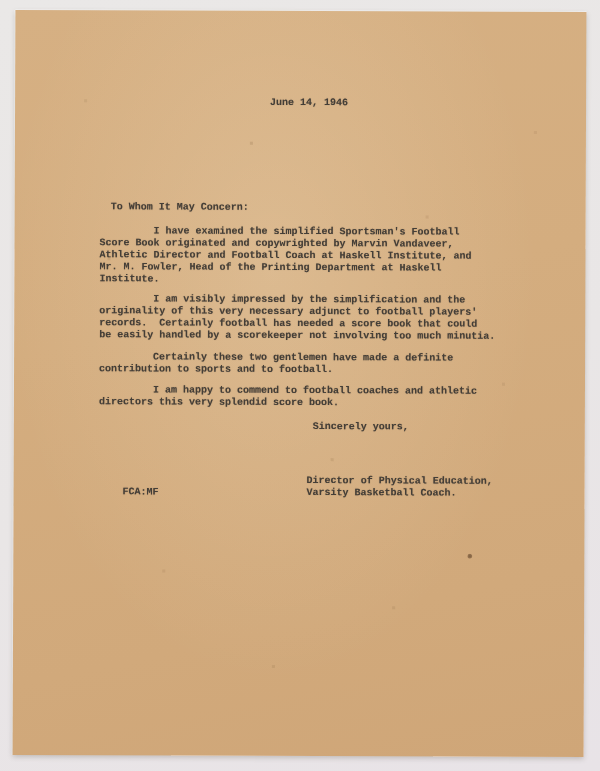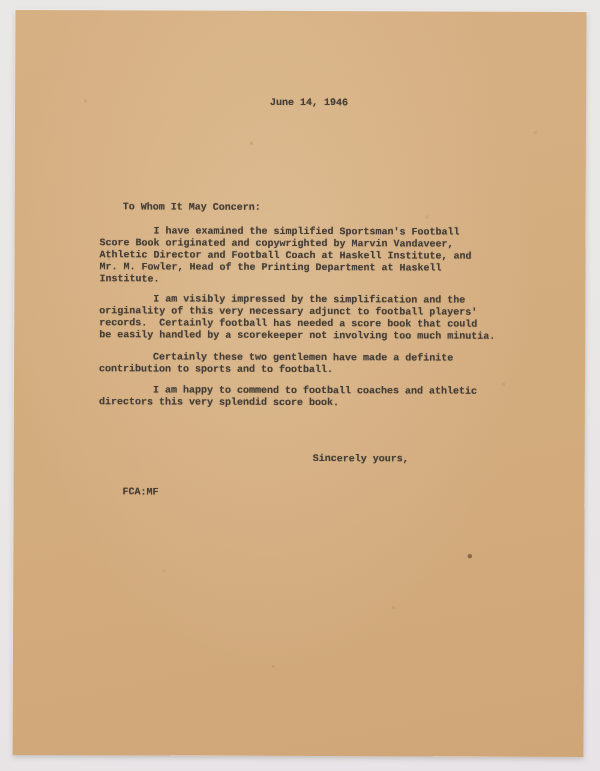--- a/index.html
+++ b/index.html
@@ -63,27 +63,27 @@
     position: absolute;
     color: #443e37;
     font-size: 10px;
     line-height: 12px;
     font-weight: bold;
     letter-spacing: 0;
     white-space: pre-wrap;
     text-shadow: 0 0 1px rgba(64,56,46,0.45);
   }
   .date-line      { left: 255px; top: 86px; }
-  .salutation     { left: 108px;  top: 191px; }
+  .salutation     { left: 96px;  top: 191px; }
   .para           { left: 85px;  width: 420px; text-indent: 54px; }
   .para-1         { top: 215px; }
   .para-2         { top: 283px; }
   .para-3         { top: 341px; }
   .para-4         { top: 374px; }
-  .closing        { left: 299px; top: 410px; margin-top: 32px; }
+  .closing        { left: 299px; top: 410px; }
   .signature      { left: 293px; top: 464px; }
   .initials       { left: 109px; top: 476px; }
 </style>
 </head>
 <body>
 
 <div class="scan-stage">
   <div class="paper">
 
     <div class="speckles"></div>
@@ -105,17 +105,19 @@
 be easily handled by a scorekeeper not involving too much minutia.</div>
 
     <div class="ink para para-3">Certainly these two gentlemen have made a definite
 contribution to sports and to football.</div>
 
     <div class="ink para para-4">I am happy to commend to football coaches and athletic
 directors this very splendid score book.</div>
 
     <div class="ink closing">Sincerely yours,</div>
 
+    <div class="ink signature">Director of Physical Education,
+Varsity Basketball Coach.</div>
 
     <div class="ink initials">FCA:MF</div>
 
   </div>
 </div>
 
 </body></html>

